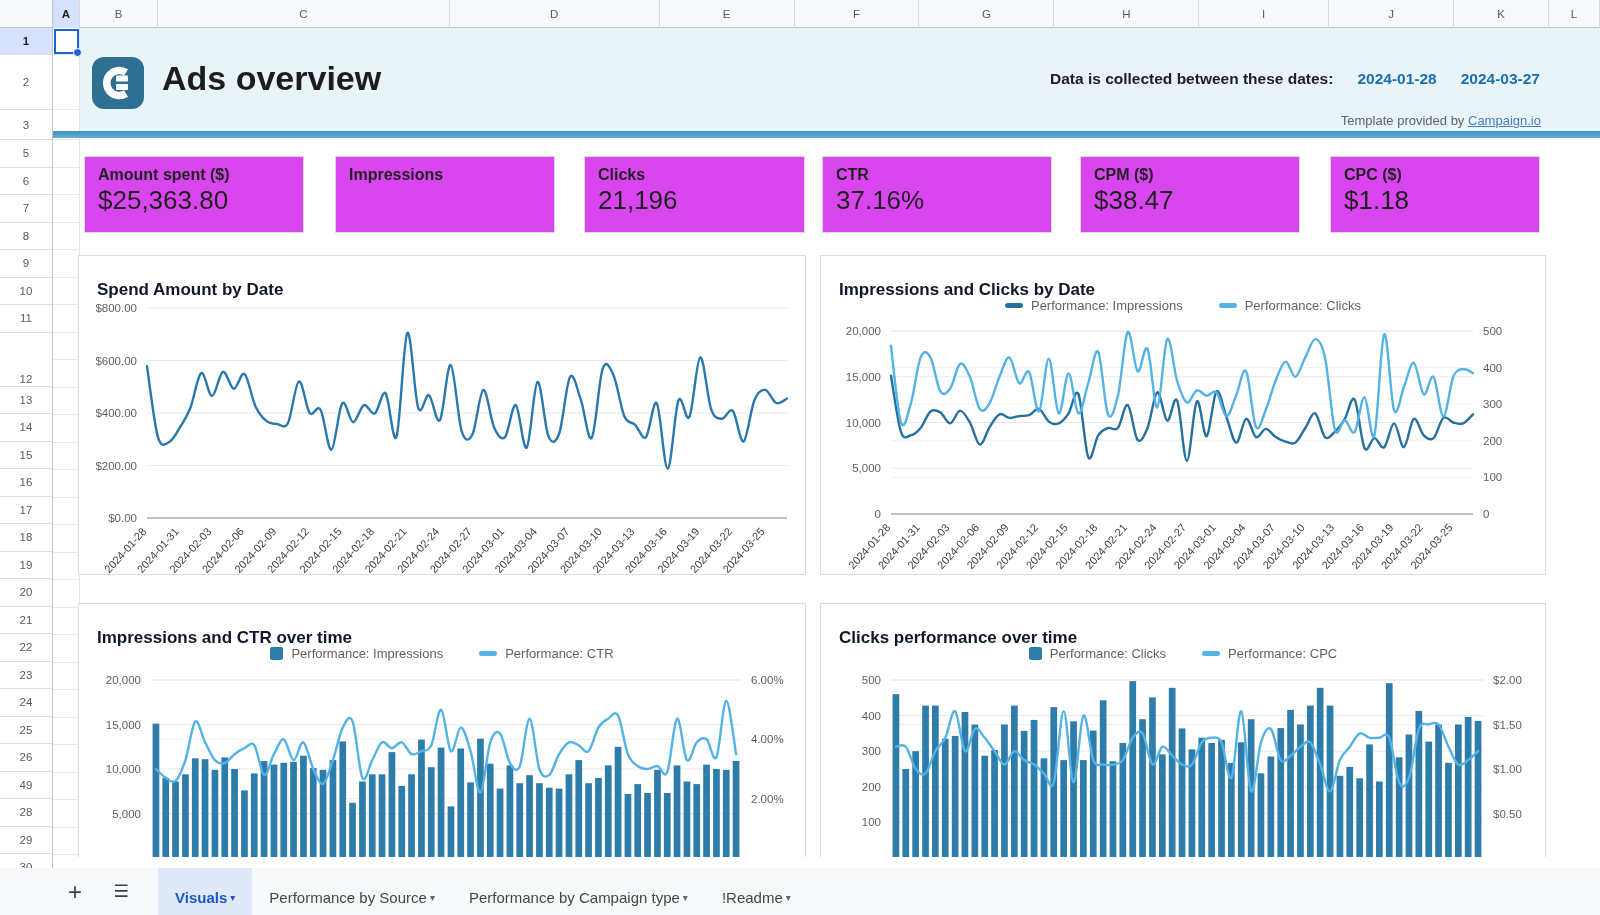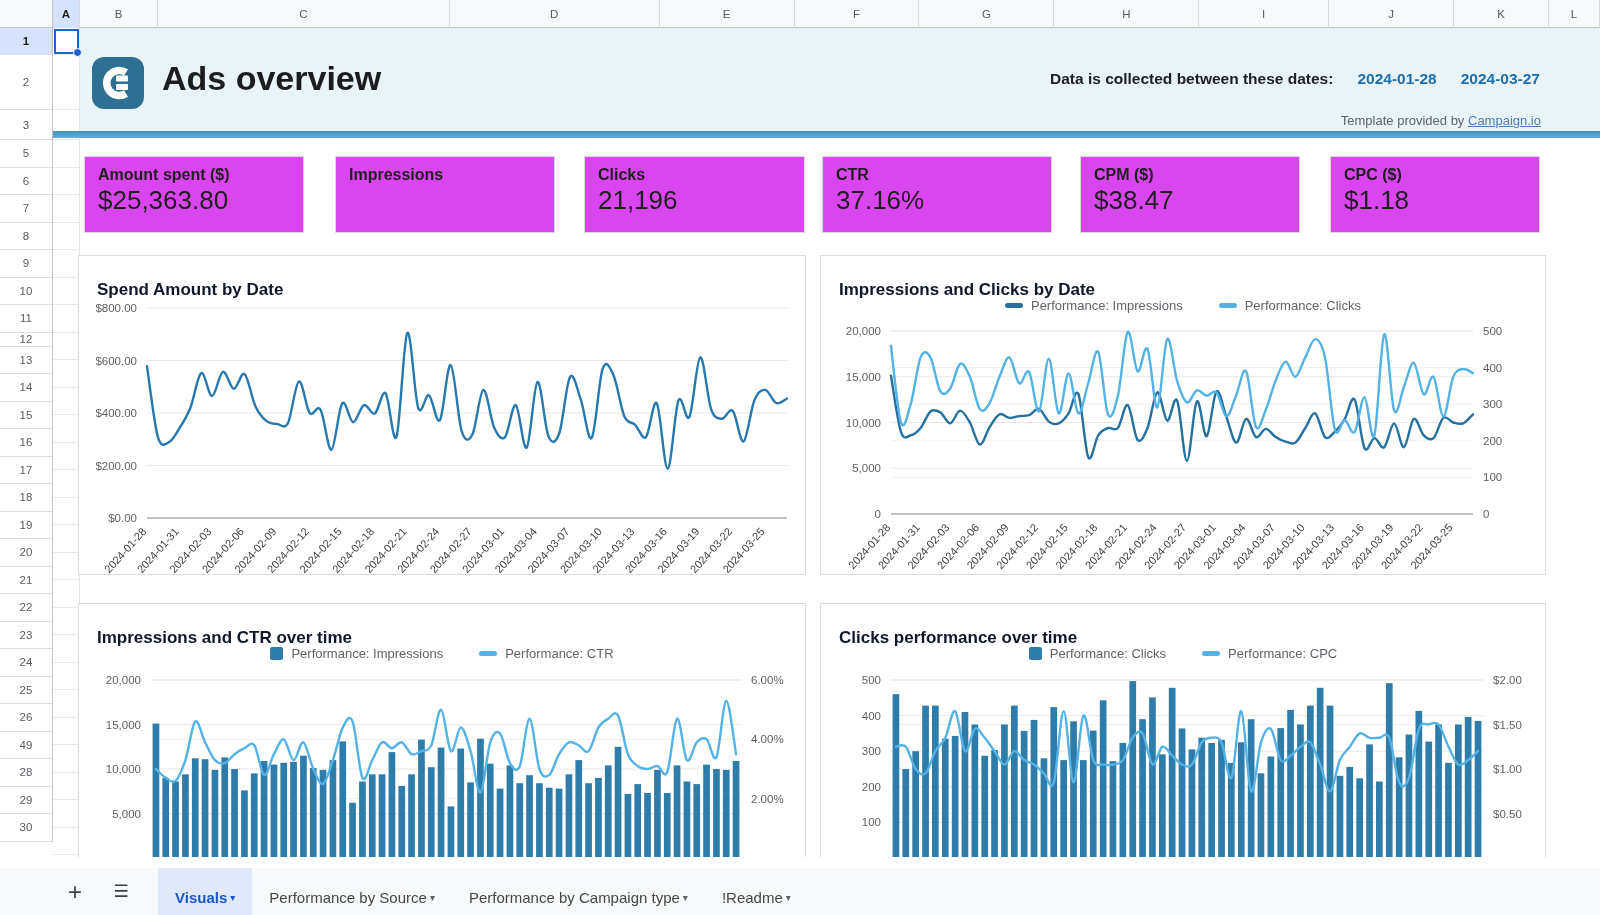--- a/index.html
+++ b/index.html
@@ -90,21 +90,21 @@
       <div class="rowhead sel" style="height: 27px;">1</div>
       <div class="rowhead" style="height: 55px;">2</div>
       <div class="rowhead" style="height: 30px;">3</div>
       <div class="rowhead" style="height: 27.5px;">5</div>
       <div class="rowhead" style="height: 27.5px;">6</div>
       <div class="rowhead" style="height: 27.5px;">7</div>
       <div class="rowhead" style="height: 27.5px;">8</div>
       <div class="rowhead" style="height: 27.5px;">9</div>
       <div class="rowhead" style="height: 27.5px;">10</div>
       <div class="rowhead" style="height: 27.5px;">11</div>
-      <div class="rowhead" style="height: 14px;">12</div>
+      <div class="rowhead" style="height: 14px; margin-top: 40px;">12</div>
       <div class="rowhead" style="height: 27.5px;">13</div>
       <div class="rowhead" style="height: 27.5px;">14</div>
       <div class="rowhead" style="height: 27.5px;">15</div>
       <div class="rowhead" style="height: 27.5px;">16</div>
       <div class="rowhead" style="height: 27.5px;">17</div>
       <div class="rowhead" style="height: 27.5px;">18</div>
       <div class="rowhead" style="height: 27.5px;">19</div>
       <div class="rowhead" style="height: 27.5px;">20</div>
       <div class="rowhead" style="height: 27.5px;">21</div>
       <div class="rowhead" style="height: 27.5px;">22</div>

